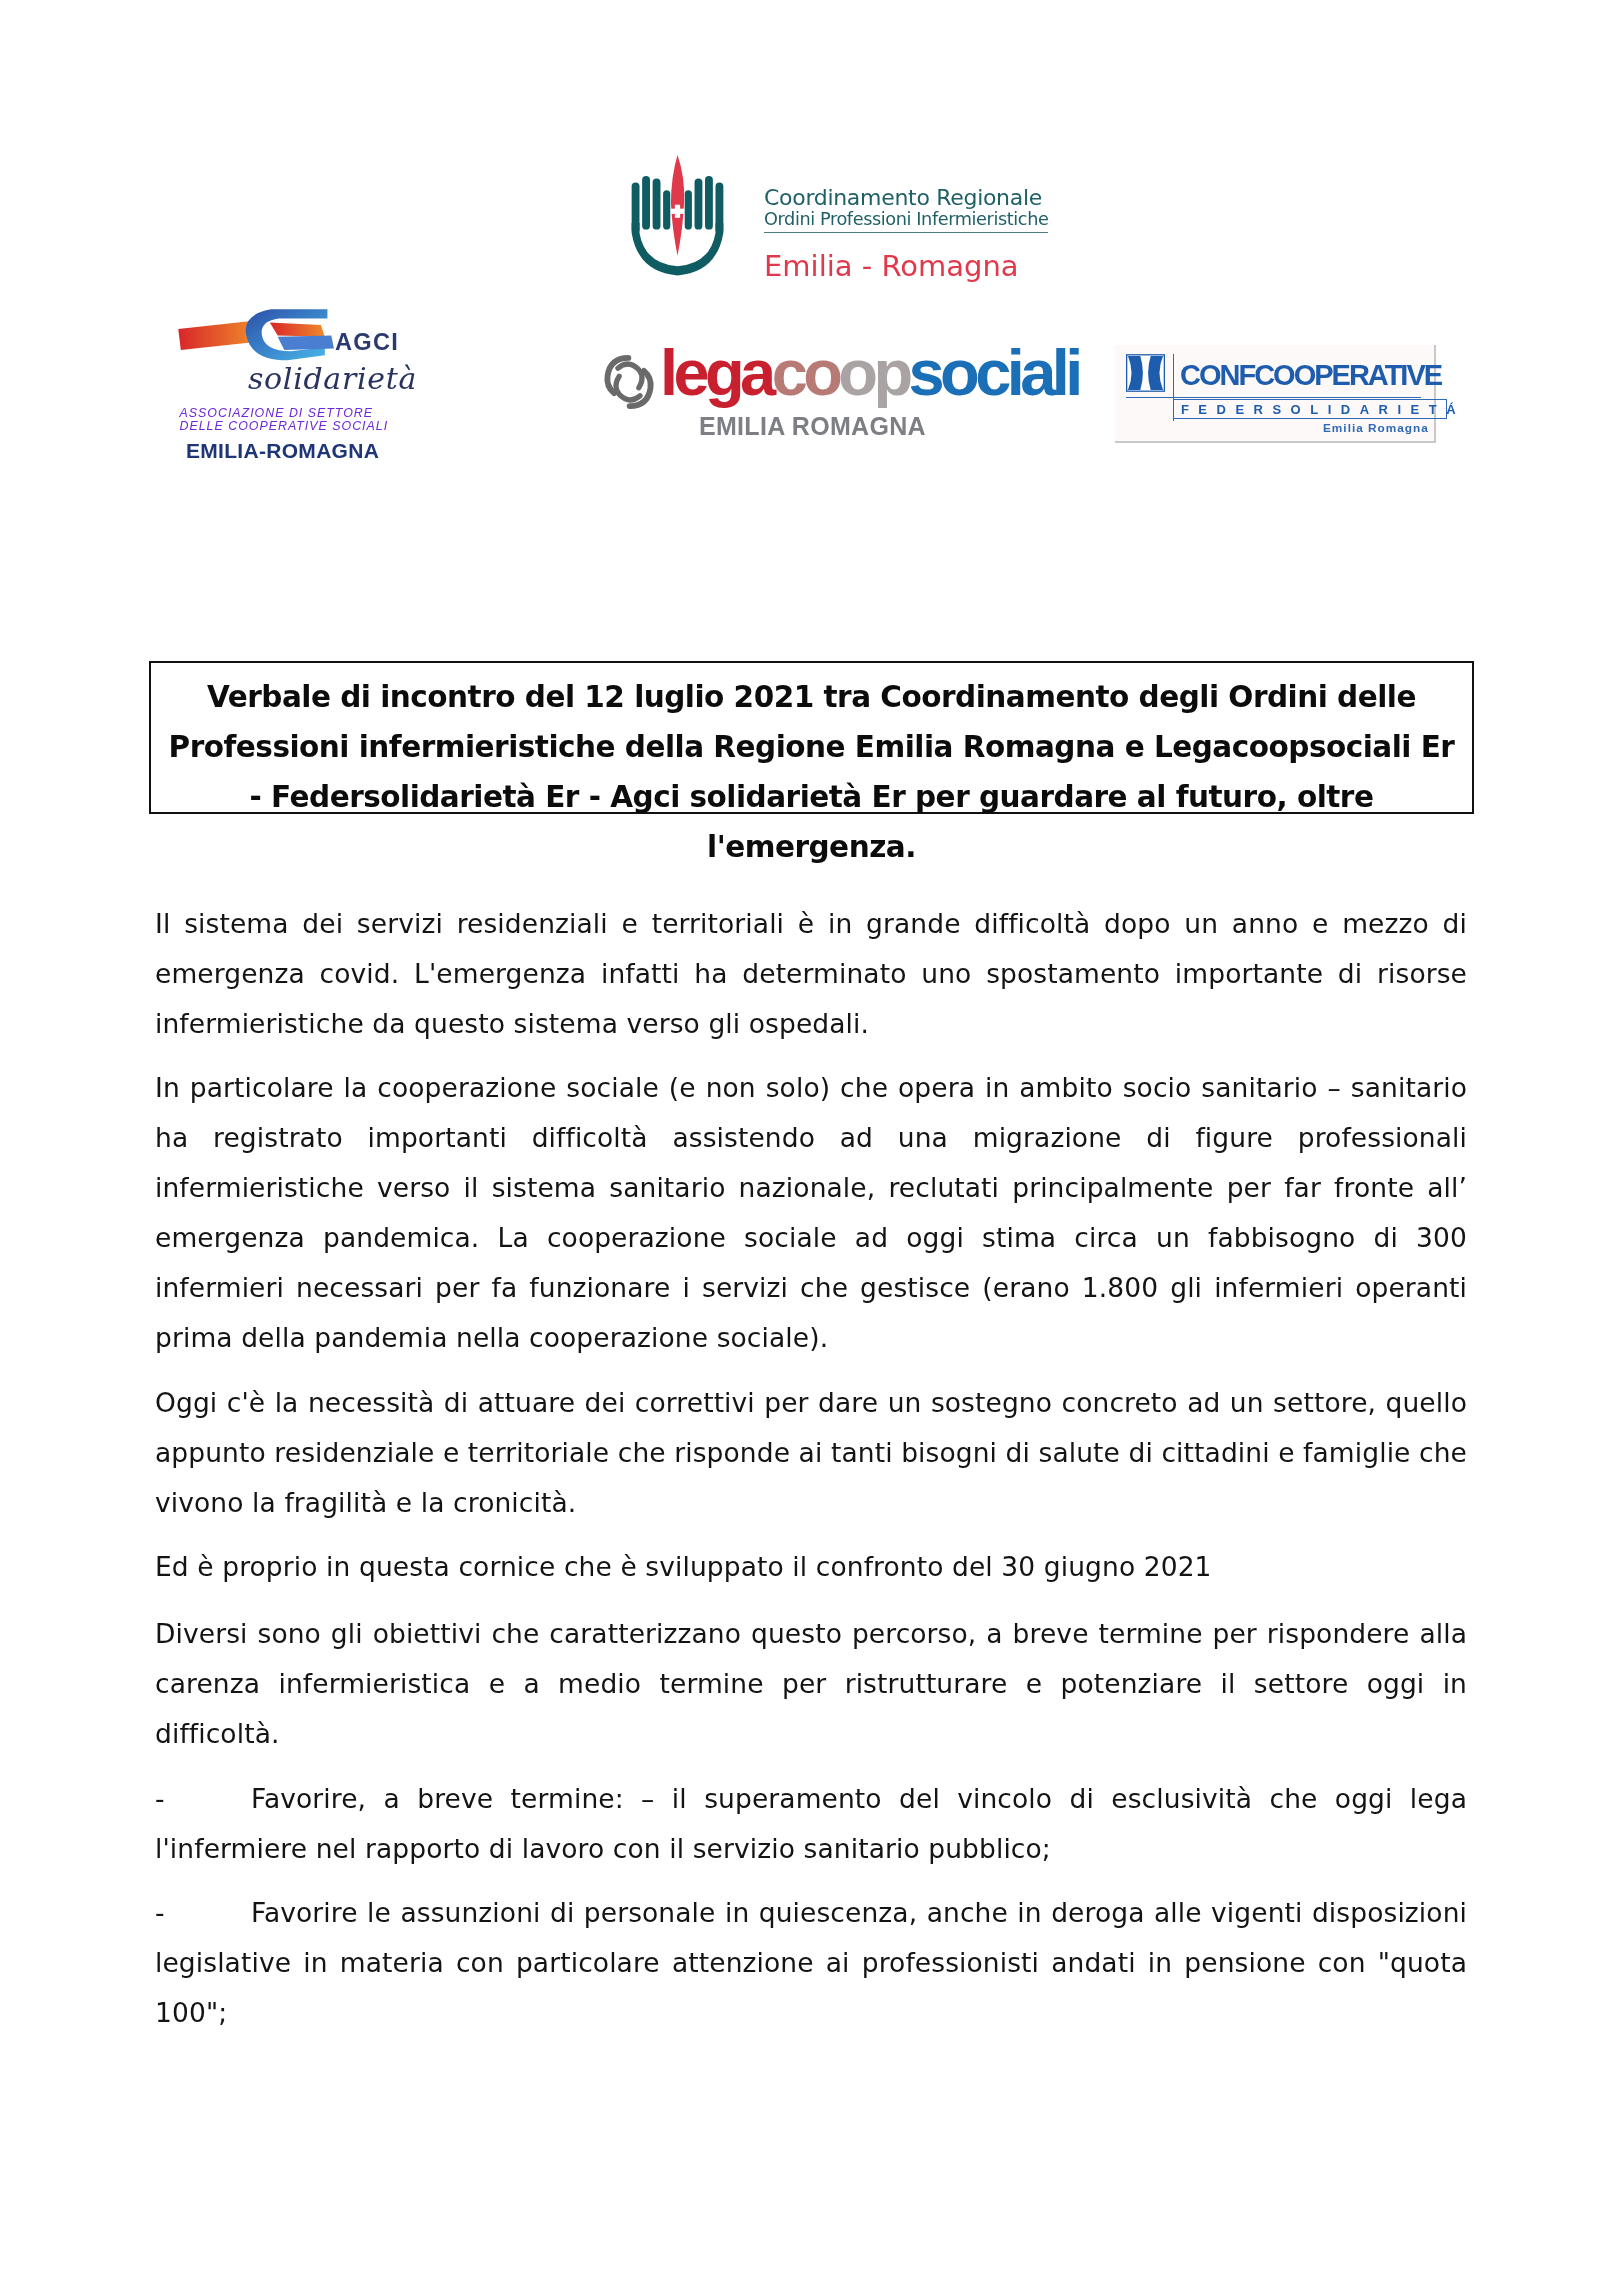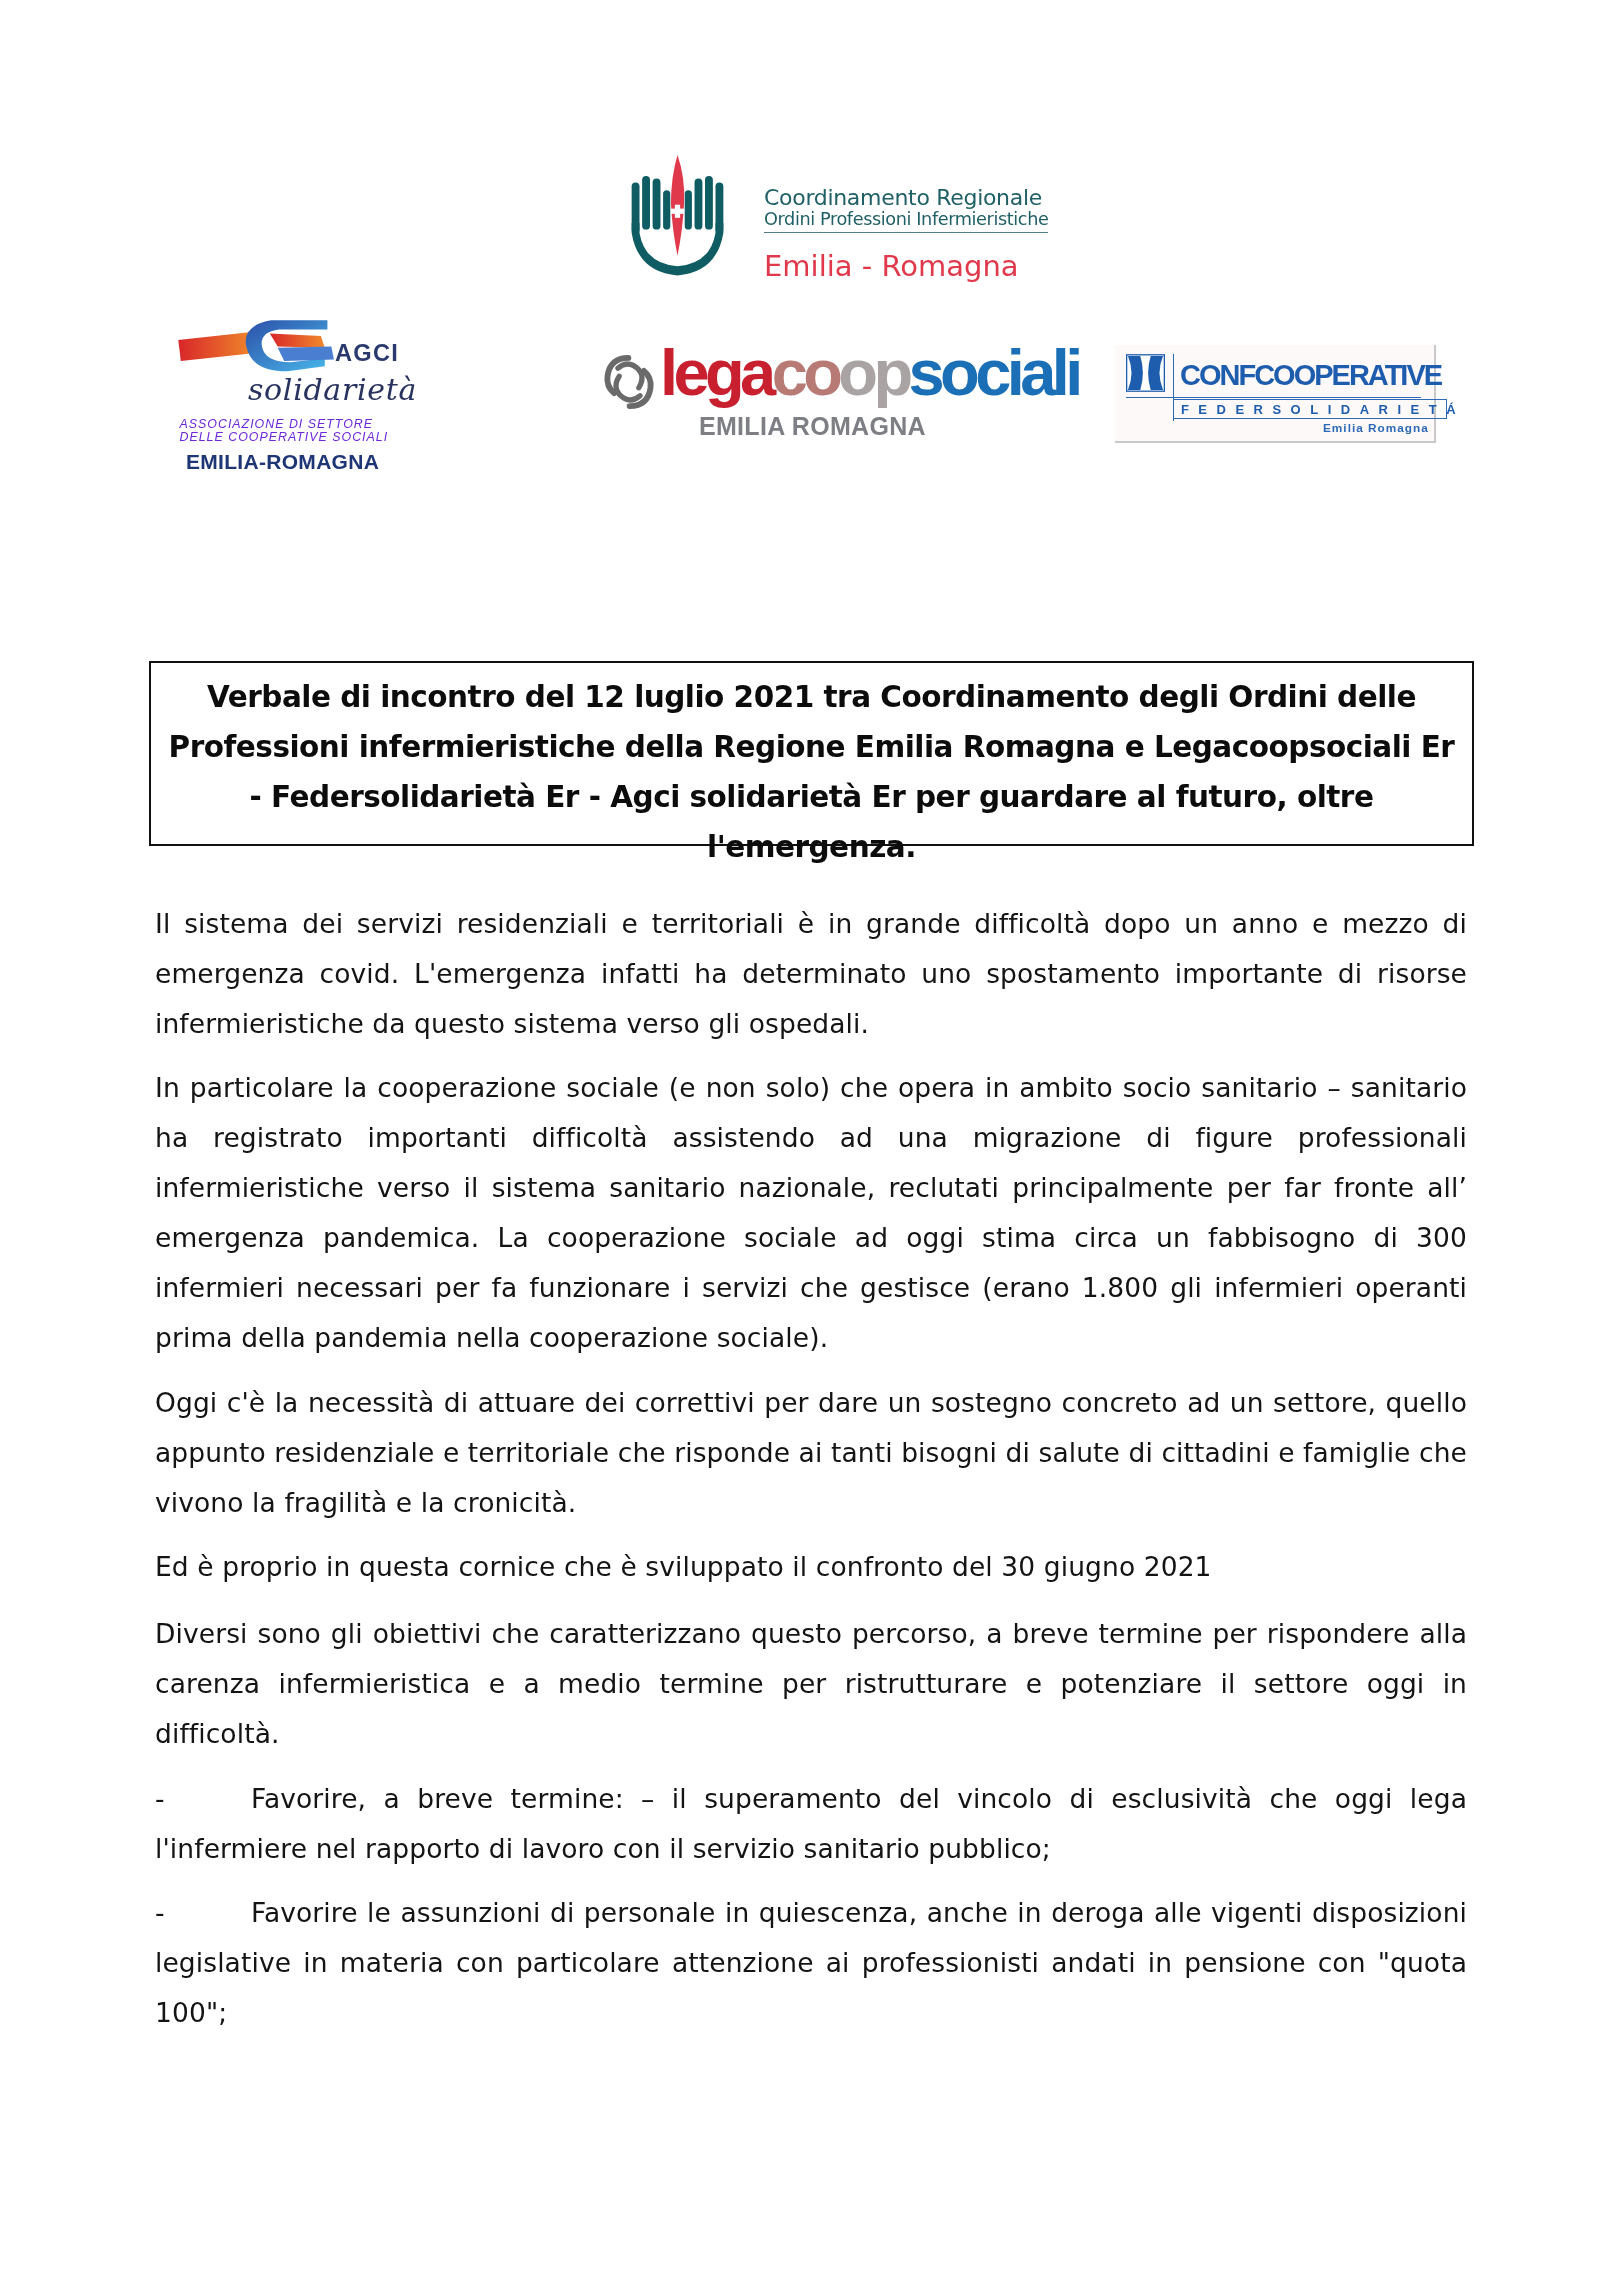--- a/index.html
+++ b/index.html
@@ -9,21 +9,21 @@
   
   .logo-opi { position: absolute; left: 612px; top: 151px; width: 419px; height: 131px; }
   .logo-opi svg.mark { position: absolute; left: 0; top: 0; width: 131px; height: 131px; }
   .opi-text { position: absolute; left: 152px; top: 34px; font-family: "DejaVu Sans", sans-serif; }
   .opi-l1 { font-size: 22px; color: #1f5f66; letter-spacing: -0.3px; line-height: 25px; white-space: nowrap; }
   .opi-l2 { font-size: 17.7px; color: #1f5f66; letter-spacing: -0.4px; line-height: 19.6px; white-space: nowrap;
             border-bottom: 1.3px solid #4f7d82; padding-bottom: 2.6px; }
   .opi-l3 { font-size: 29px; font-weight: normal; color: #e0394b; line-height: 37px; white-space: nowrap; margin-top: 15px; }
 
   
-  .logo-agci { position: absolute; left: 173px; top: 307px; width: 229px; height: 177px; }
+  .logo-agci { position: absolute; left: 173px; top: 296px; width: 229px; height: 177px; }
   .logo-agci svg { position: absolute; left: 0; top: 0; }
   .agci-word { position: absolute; left: 162px; top: 33px; font-family: "Liberation Sans", sans-serif;
                font-weight: bold; font-size: 23.6px; color: #2b3a6e; letter-spacing: 1.3px; }
   .agci-sol { position: absolute; left: 75px; top: 65px; font-family: "DejaVu Serif", serif;
               font-style: italic; font-weight: normal; font-size: 30px; color: #28335f; letter-spacing: 0.7px; }
   .agci-assoc { position: absolute; left: 6.5px; top: 111px; font-family: "Liberation Sans", sans-serif;
                 font-size: 12.4px; color: #6d28d9; line-height: 13px; letter-spacing: 1px; white-space: nowrap; font-style: italic; }
   .agci-er { position: absolute; left: 13px; top: 143px; font-family: "Liberation Sans", sans-serif;
              font-weight: bold; font-size: 21px; color: #1e3675; letter-spacing: 0.3px; white-space: nowrap; }
 
@@ -47,21 +47,21 @@
   .conf-hline { position: absolute; left: 10.5px; top: 52px; width: 295px; height: 1.3px; background: #2e69b8; }
   .conf-word { position: absolute; left: 65px; top: 14.4px; font-family: "Liberation Sans", sans-serif;
                font-weight: bold; font-size: 29px; color: #1e5cae; letter-spacing: -2px; white-space: nowrap; }
   .conf-fed { position: absolute; left: 58px; top: 54px; width: 274px; height: 19.6px; border: 1.3px solid #2e69b8; border-left: none;
               font-family: "Liberation Sans", sans-serif; font-weight: bold; font-size: 13px; color: #1e5cae;
               letter-spacing: 9.5px; line-height: 19.6px; padding-left: 7.9px; white-space: nowrap; box-sizing: border-box; }
   .conf-er { position: absolute; left: 208px; top: 76px; font-family: "Liberation Sans", sans-serif;
              font-weight: bold; font-size: 11.8px; color: #2e69b8; letter-spacing: 1px; white-space: nowrap; }
 
   
-  .title-box { position: absolute; left: 149px; top: 661px; width: 1325px; height: 185px;
+  .title-box { position: absolute; left: 149px; top: 661px; width: 1325px; height: 153px;
                border: 2px solid #111111; box-sizing: border-box; }
   .title-text { margin: 0; padding: 9.2px 13px 0 13px; text-align: center; font-family: "DejaVu Sans", sans-serif;
                 font-weight: bold; font-size: 29.5px; line-height: 50px; color: #0c0c0c; letter-spacing: -0.5px; }
 
   
   .body { position: absolute; left: 155px; top: 899px; width: 1312px; }
   .para { margin: 0 0 14.4px 0; font-family: "DejaVu Sans", sans-serif; font-size: 26.5px; line-height: 50px;
           text-align: justify; color: #141414; letter-spacing: 0.1px; }
   .para.last-left { text-align-last: left; }
   .para.single { margin-bottom: 17px; }

